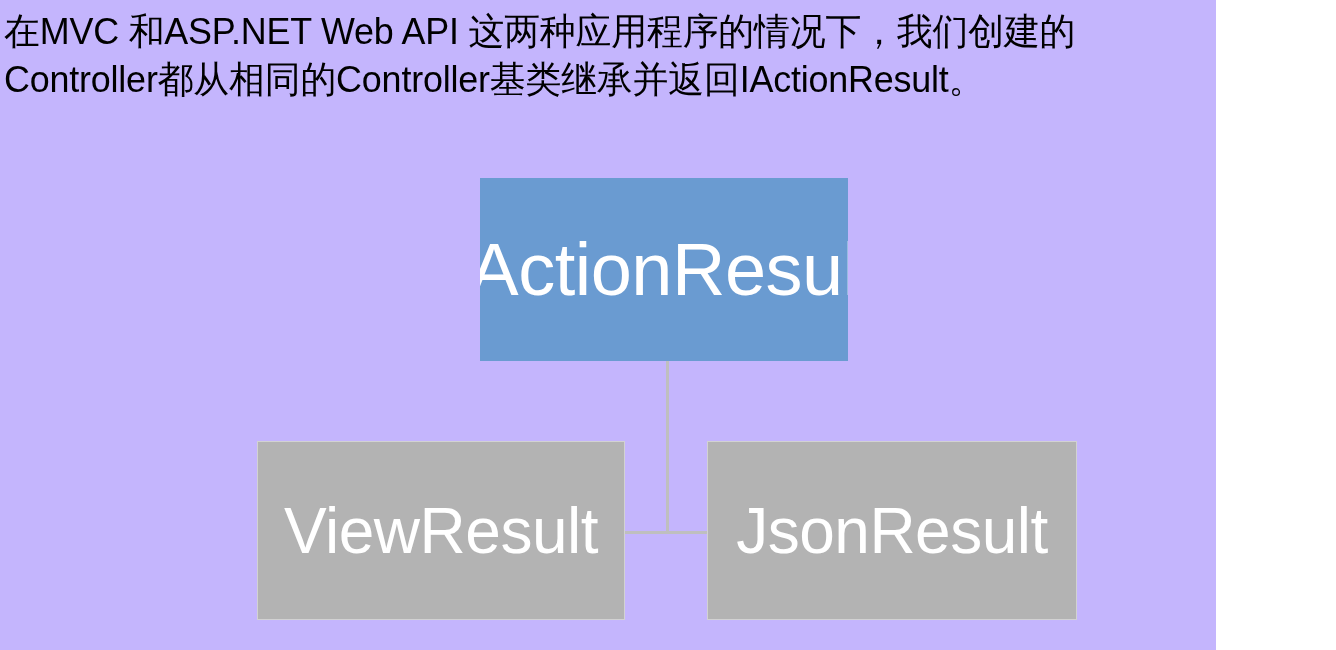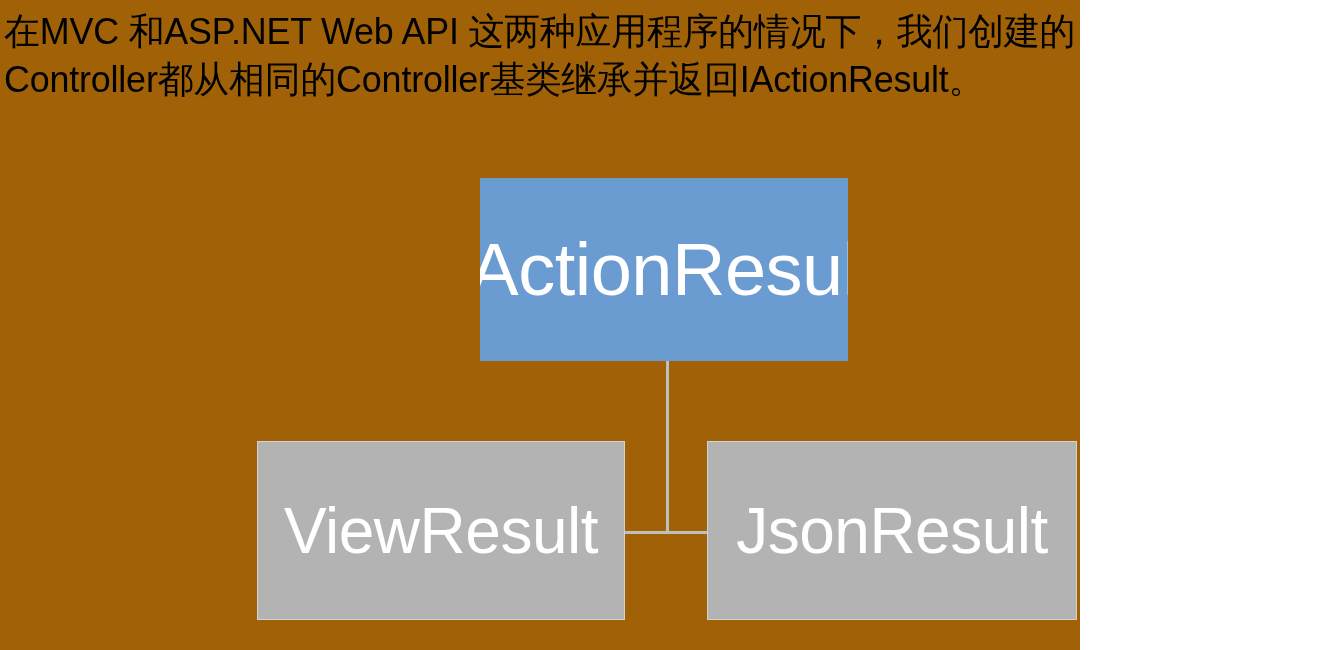--- a/index.html
+++ b/index.html
@@ -7,23 +7,23 @@
     margin: 0;
     padding: 0;
     background: #ffffff;
   }
   body {
     font-family: "Liberation Sans", "DejaVu Sans", sans-serif;
     -webkit-font-smoothing: antialiased;
   }
   #canvas {
     position: relative;
-    width: 1080px;
+    width: 1216px;
     height: 650px;
-    background: #a16207;
+    background: #c4b5fd;
     overflow: hidden;
   }
 
   
   .caption {
     position: absolute;
     left: 4px;
     top: 8px;
     width: 1328px;
     color: #000000;

